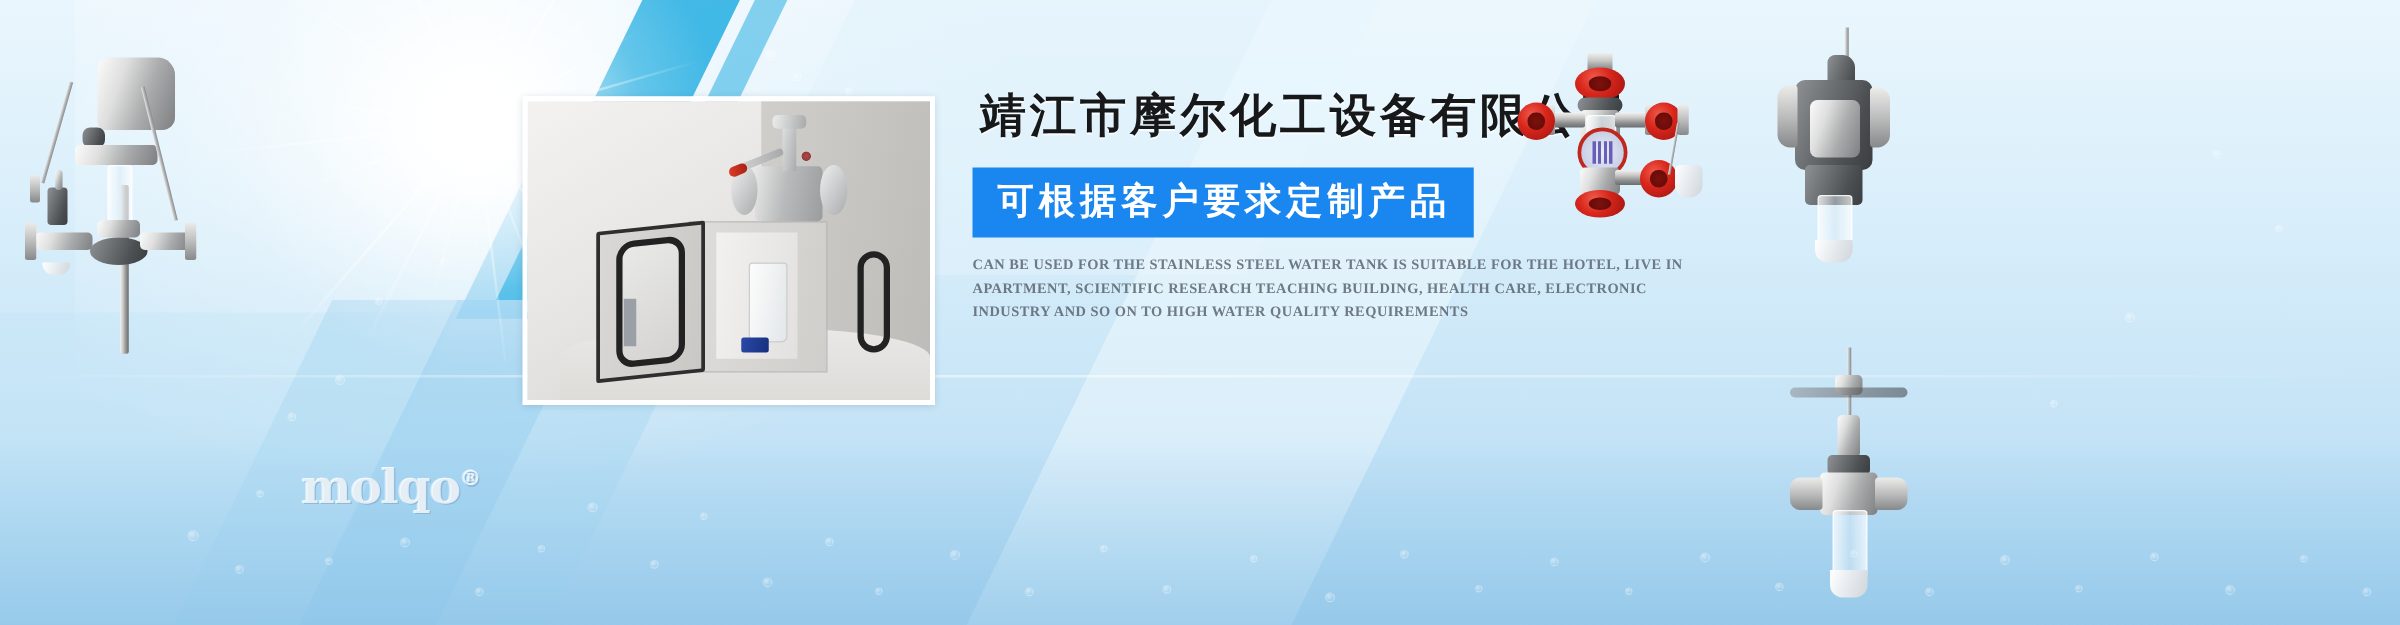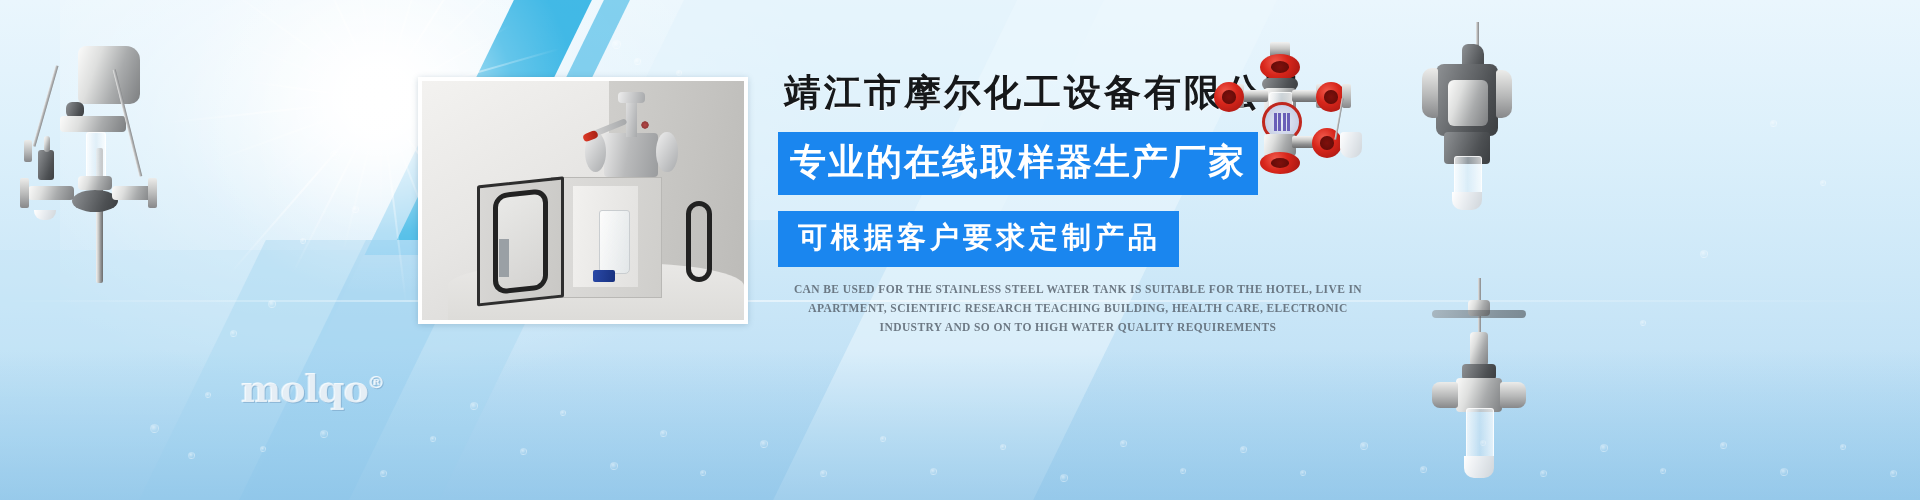--- a/index.html
+++ b/index.html
@@ -123,21 +123,20 @@
     display:inline-block;background:#1a86ef;color:#ffffff;
     font-size:29px;font-weight:700;letter-spacing:4px;
     padding:7px 18px 9px 20px;margin-top:16px;white-space:nowrap;
     font-family:"DejaVu Sans","Liberation Sans",sans-serif;
   }
   .english{
     margin-top:13px;width:600px;color:#5a6570;
     font-family:"Liberation Serif","DejaVu Serif",serif;
     font-size:11.5px;line-height:1.65;letter-spacing:.4px;font-weight:700;
     opacity:.85;
-    text-align:center;
   }
   
   .eq{position:absolute;}
   
   .hw{position:absolute;border-radius:50%;
      background:radial-gradient(circle at 38% 32%,#f05a4c 0%,#d8261b 42%,#9e1410 100%);}
   .hw::after{content:"";position:absolute;left:28%;top:28%;width:44%;height:44%;border-radius:50%;
      background:radial-gradient(circle,#7f100c,#5e0b08);}
   .pipe{position:absolute;background:linear-gradient(to bottom,#f2f2f1 0%,#c9c9c7 35%,#8e8f90 70%,#6c6d6e 100%);border-radius:2px;}
   .pipeV{position:absolute;background:linear-gradient(to right,#f2f2f1 0%,#c9c9c7 35%,#8e8f90 70%,#6c6d6e 100%);border-radius:2px;}
@@ -305,21 +304,20 @@
       <div class="ph-v-stem"></div>
       <div class="ph-v-cap"></div>
       <div class="ph-lever"></div>
       <div class="ph-red"></div>
       <div class="ph-logo"></div>
     </div>
   </div>
 
   <div class="textcol">
     <div class="company">靖江市摩尔化工设备有限公司</div>
-    <div><span class="hl-blue">专业的在线取样器生产厂家</span></div>
     <div><span class="hl-blue2">可根据客户要求定制产品</span></div>
     <div class="english">CAN BE USED FOR THE STAINLESS STEEL WATER TANK IS SUITABLE FOR THE HOTEL, LIVE IN APARTMENT, SCIENTIFIC RESEARCH TEACHING BUILDING, HEALTH CARE, ELECTRONIC INDUSTRY AND SO ON TO HIGH WATER QUALITY REQUIREMENTS</div>
   </div>
 
   <div class="eq" style="left:1212px;top:36px;width:170px;height:130px;">
     <div class="pipe" style="left:58px;top:6px;width:20px;height:18px;"></div>
     <div class="hw" style="left:48px;top:18px;width:40px;height:26px;"></div>
     <div class="dark3d" style="left:50px;top:42px;width:36px;height:12px;"></div>
     <div class="body3d" style="left:52px;top:52px;width:32px;height:24px;"></div>
     <div class="glasstube" style="left:57px;top:56px;width:22px;height:56px;"></div>

